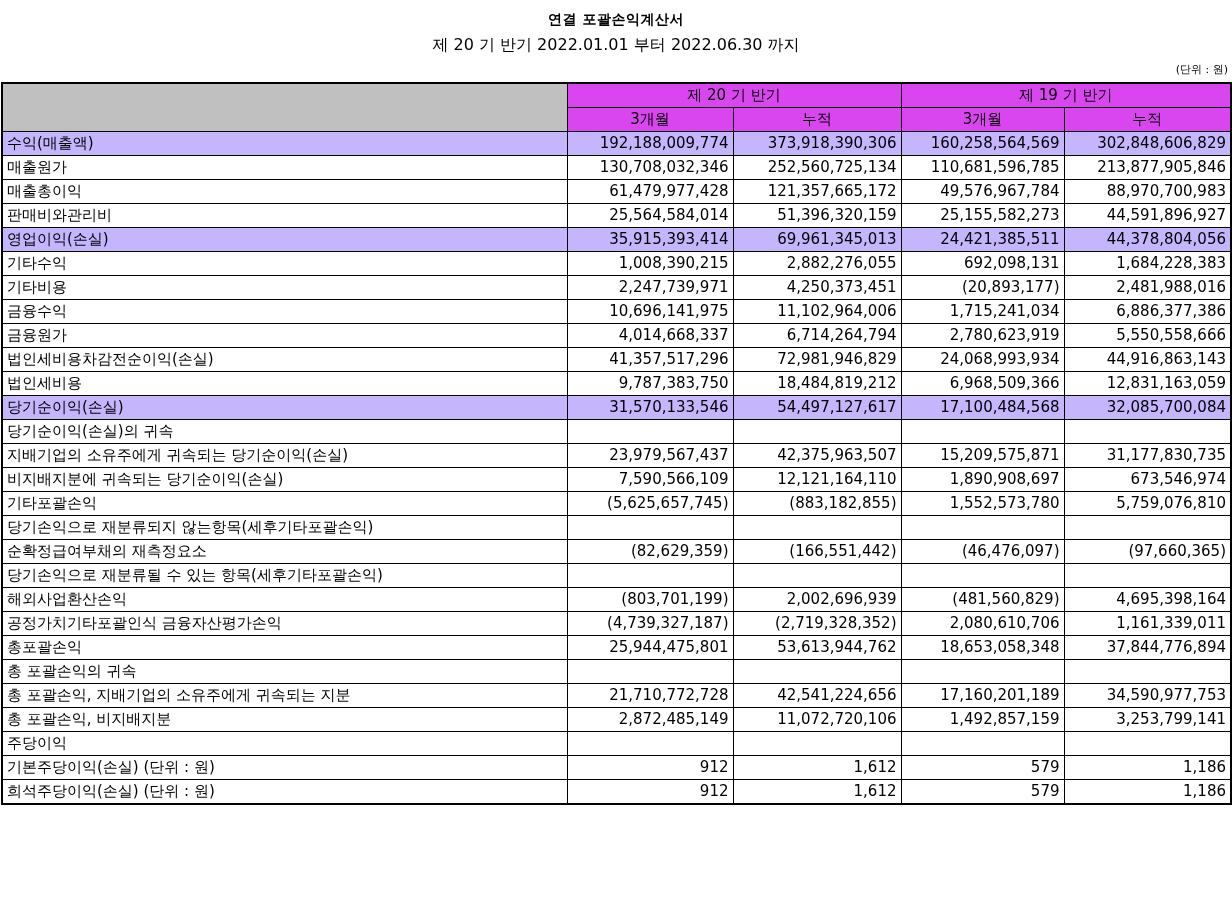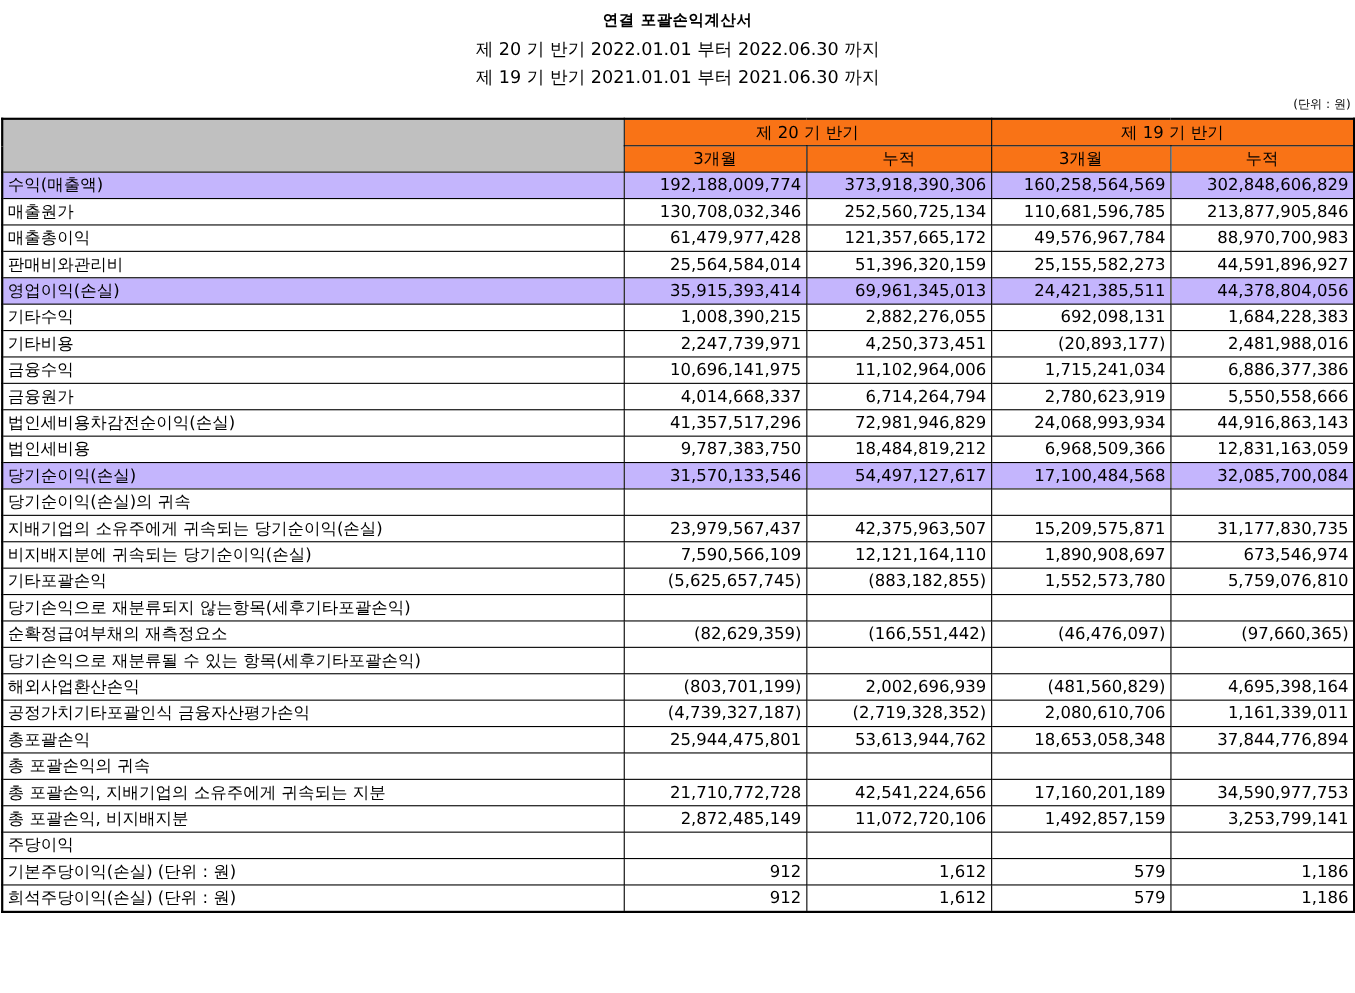--- a/index.html
+++ b/index.html
@@ -60,21 +60,21 @@
     font-size: 15px;
     font-weight: normal;
     padding: 0 4px;
     height: 23px;
     line-height: 23px;
     box-sizing: border-box;
     white-space: nowrap;
     overflow: hidden;
   }
   thead th {
-    background: #f97316;
+    background: #d946ef;
     text-align: center;
     height: 25px;
     line-height: 25px;
   }
   th.corner {
     background: #c0c0c0;
   }
   td.label {
     text-align: left;
   }
@@ -89,21 +89,20 @@
   .ind2 { padding-left: 40px; margin-left: 32px; }
 </style>
 </head>
 <body>
 
 <div class="page">
 
   <div class="title-block">
     <div class="doc-title">연결 포괄손익계산서</div>
     <div class="doc-period">제 20 기 반기 2022.01.01 부터 2022.06.30 까지</div>
-    <div class="doc-period">제 19 기 반기 2021.01.01 부터 2021.06.30 까지</div>
   </div>
 
   <div class="unit-line">(단위 : 원)</div>
 
   <table class="fin">
     <colgroup>
       <col style="width:565px">
       <col style="width:166px">
       <col style="width:168px">
       <col style="width:163px">

